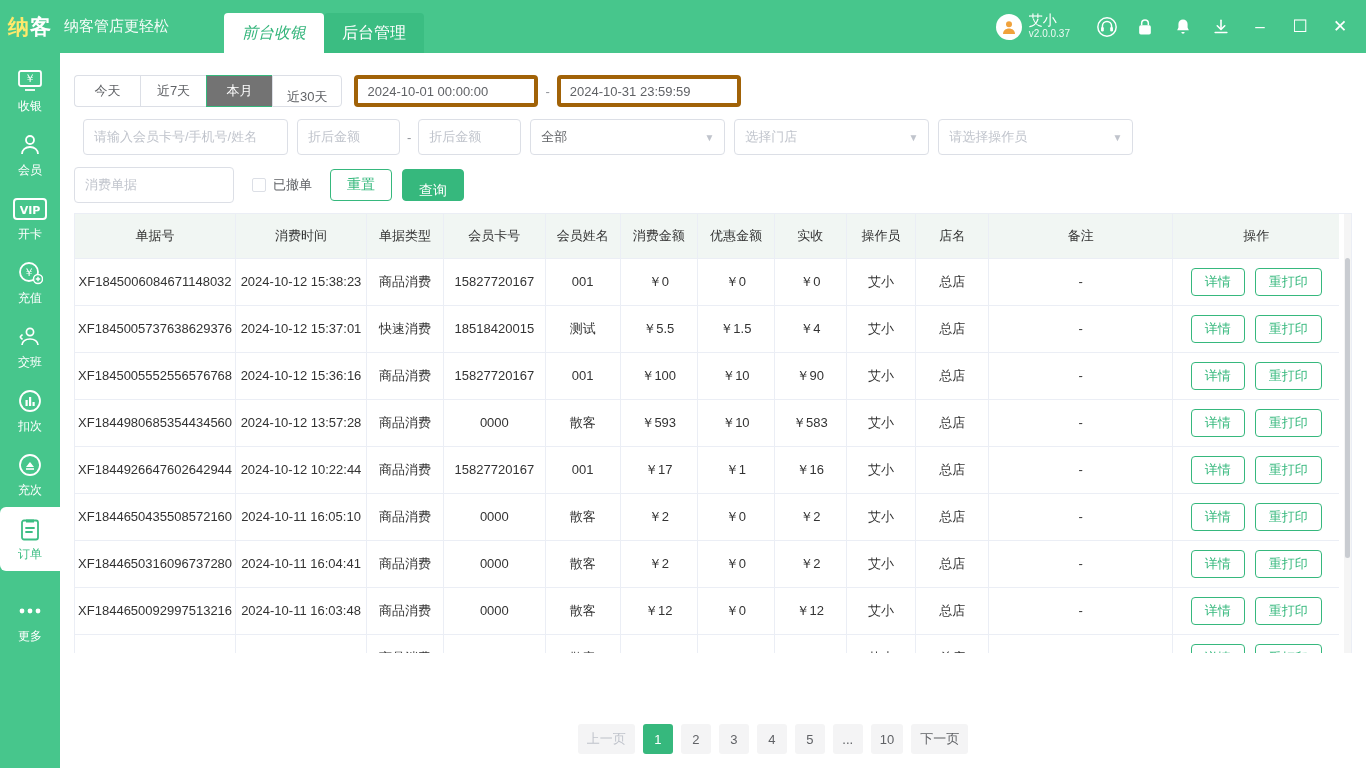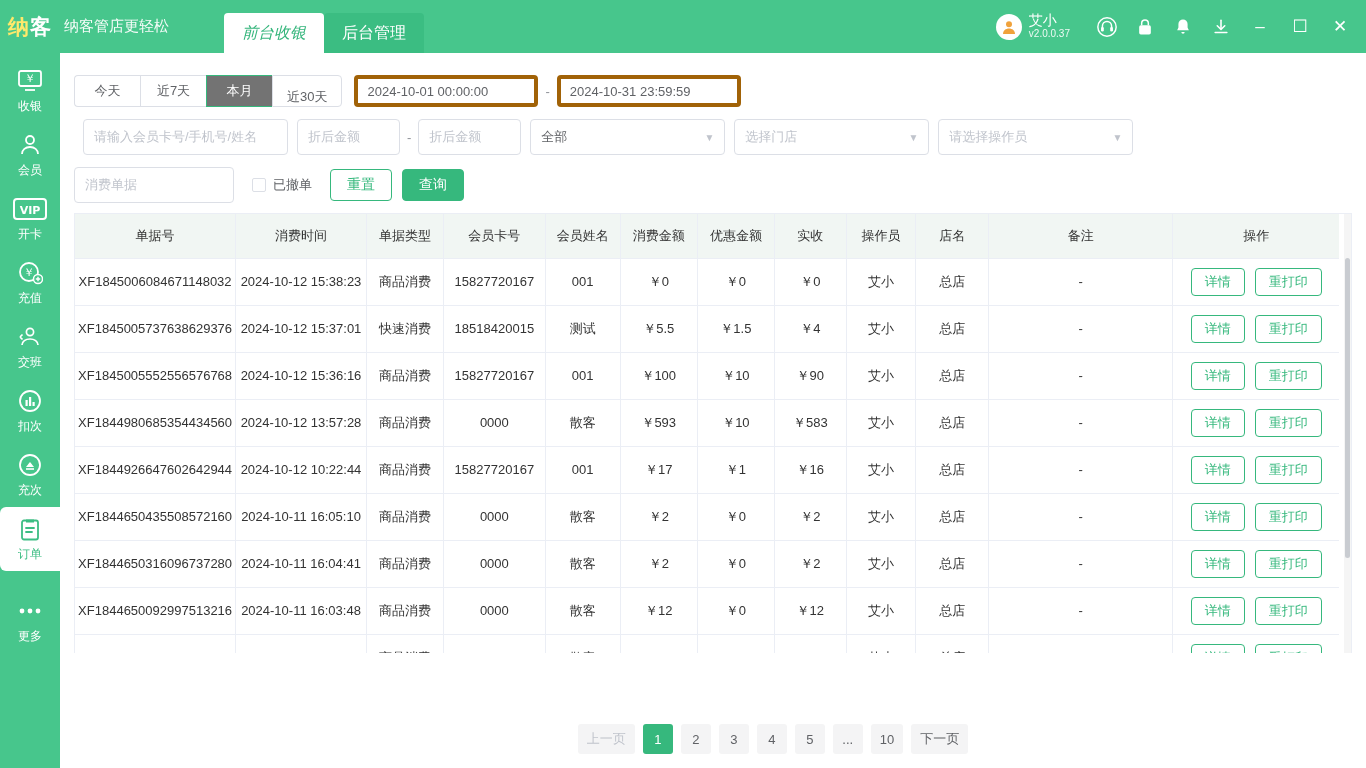--- a/index.html
+++ b/index.html
@@ -76,21 +76,21 @@
   .sel { height:36px; border:1px solid #dcdfe6; border-radius:4px; background:#fff;
          display:flex; align-items:center; padding:0 10px; font-size:13px; color:#606266;
          justify-content:space-between; }
   .sel .ph { color:#c0c4cc; }
   .caret { color:#c0c4cc; font-size:10px; }
   .cbox { width:14px; height:14px; border:1px solid #dcdfe6; border-radius:2px; background:#fff; }
   .lbl { font-size:13px; color:#606266; margin-left:7px; }
   .btn-o { height:32px; padding:0 16px; border:1px solid #36b87d; color:#36b87d; background:#fff;
            border-radius:4px; display:flex; align-items:center; justify-content:center; font-size:14px; cursor:pointer; }
   .btn-f { height:32px; padding:0 16px; border:1px solid #36b87d; color:#fff; background:#36b87d;
-           border-radius:4px; display:flex; align-items:center; justify-content:center; font-size:14px; cursor:pointer; }
+           border-radius:4px; display:flex; align-items:flex-end; justify-content:center; font-size:14px; cursor:pointer; }
   
   #tablewrap { margin:6px 14px 0 14px; height:440px; overflow:hidden; position:relative;
                border:1px solid #ebeef5; border-bottom:none; }
   table { border-collapse:collapse; width:1264px; table-layout:fixed; }
   th { background:#f1f6f3; height:44px; font-size:13px; color:#333; font-weight:normal;
        border-right:1px solid #ebeef5; border-bottom:1px solid #ebeef5; text-align:center; }
   td { height:47px; font-size:13px; color:#333; border-right:1px solid #ebeef5;
        border-bottom:1px solid #ebeef5; text-align:center; }
   th:last-child, td:last-child { border-right:none; }
   .op-btn { display:inline-flex; align-items:center; justify-content:center; height:28px; padding:0 13px;

